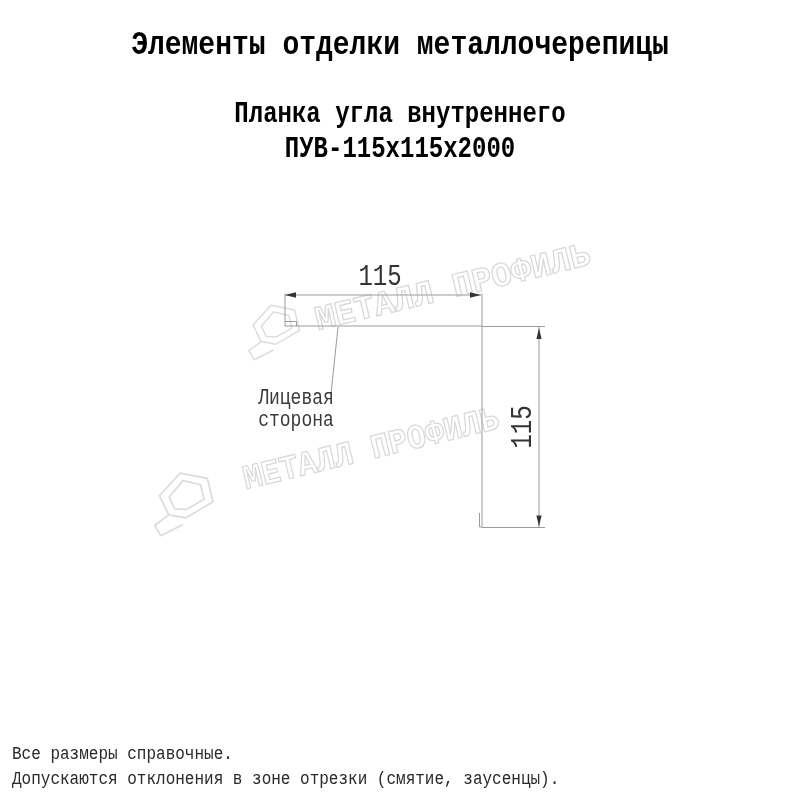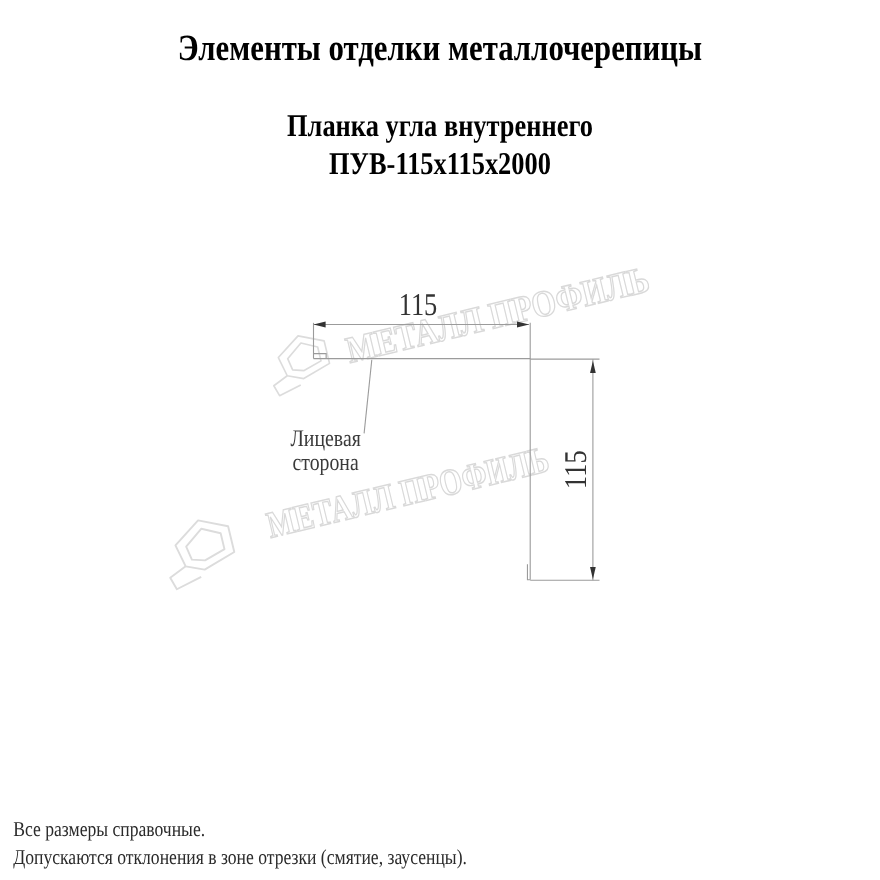--- a/index.html
+++ b/index.html
@@ -1,18 +1,18 @@
 <!DOCTYPE html>
 <html><head>
 <meta charset="utf-8">
 <style>
   html,body{margin:0;padding:0;background:#ffffff;}
   .page{
     position:relative;width:800px;height:800px;background:#ffffff;overflow:hidden;
-    font-family:Liberation Serif, serif;
+    font-family:Liberation Mono, monospace;
   }
   .abs{position:absolute;}
   .stretch{transform:scaleY(1.2);}
   .title{
     left:0;top:27px;width:800px;height:35px;line-height:35px;
     text-align:center;font-size:28px;font-weight:bold;color:#000000;
   }
   .sub1{
     left:0;top:98px;width:800px;height:34px;line-height:34px;
     text-align:center;font-size:24px;font-weight:bold;color:#000000;

